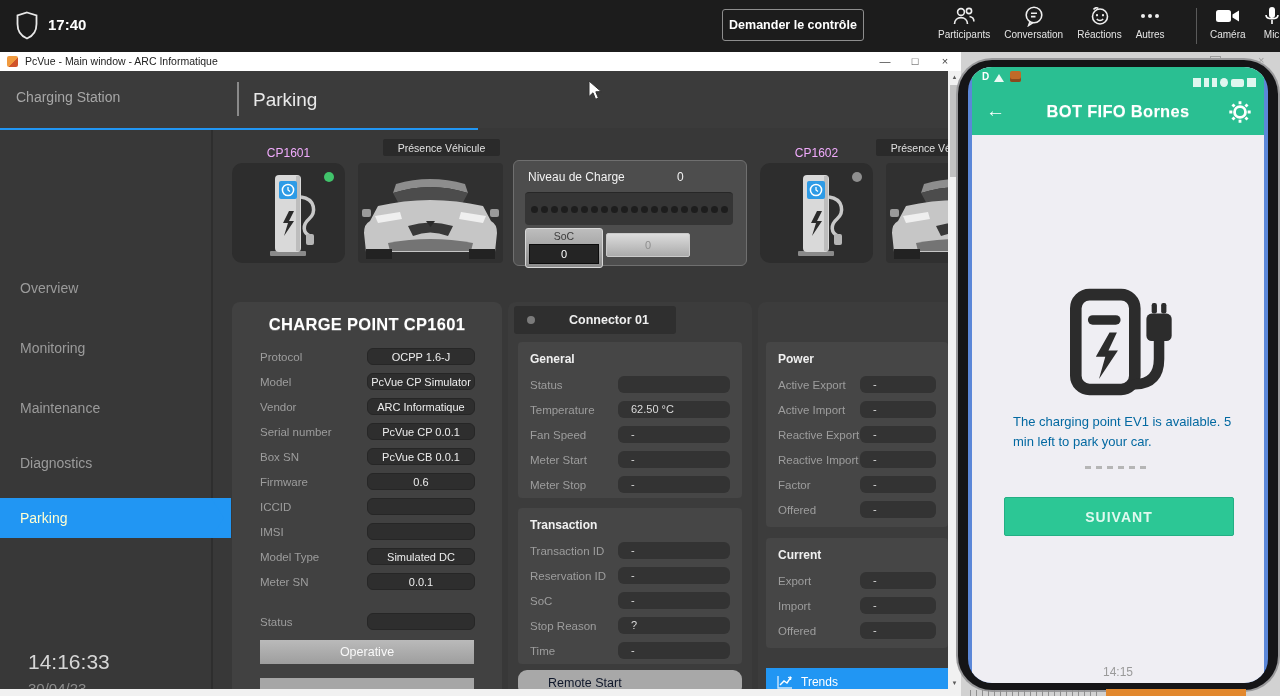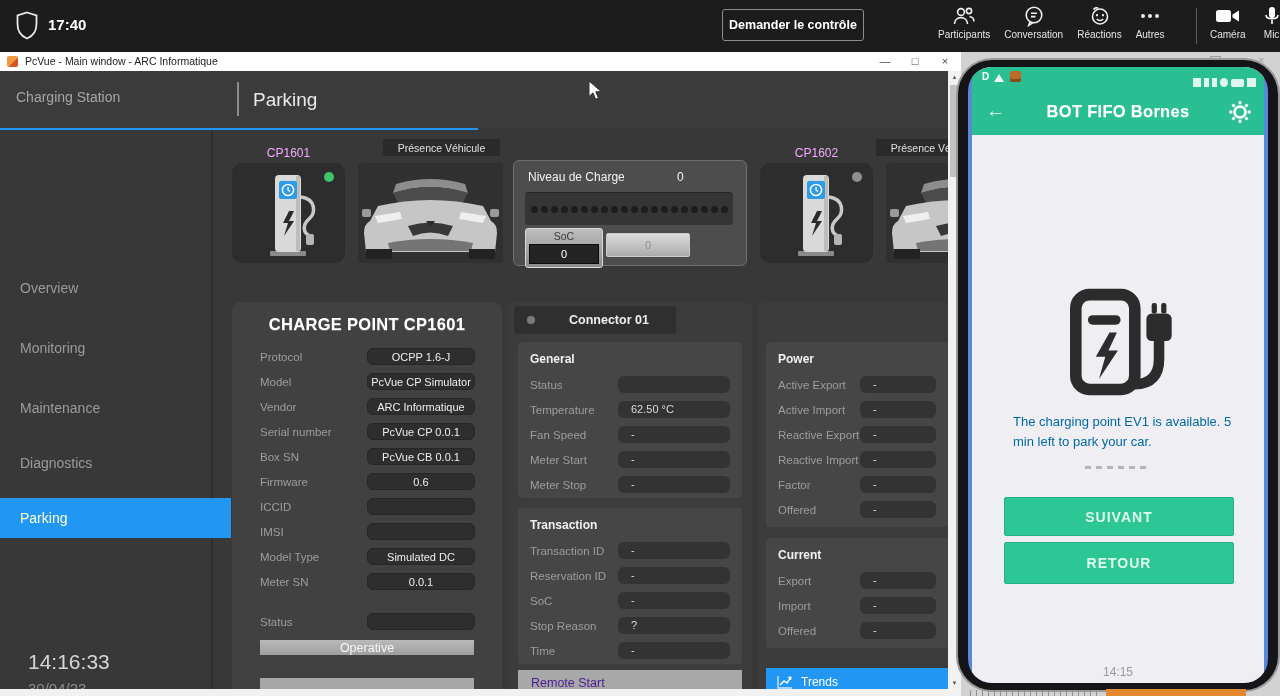--- a/index.html
+++ b/index.html
@@ -369,21 +369,21 @@
             <span class="flab">Meter SN</span>
             <span class="fval">0.0.1</span>
           </div>
         </div>
       <div class="rows" style="top:311px;" id="cp-status-row">
         <div class="frow">
           <span class="flab" style="width:107px;">Status</span>
           <span class="fval" style="flex:1;text-align:center;"></span>
         </div>
       </div>
-      <div class="graybtn" style="left:28px;top:338px;width:214px;height:15px;">Operative</div>
+      <div class="graybtn" style="left:28px;top:338px;width:214px;height:24px;">Operative</div>
       <div class="graybtn" style="left:28px;top:376px;width:214px;height:18px;background:#a6a6a6;"></div>
     </div>
 
     <div class="panel" style="left:508px;width:244px;background:#3c3c3c;">
       <div id="tab-conn">
         <span class="tab-dot"></span>
         <span>Connector 01</span>
       </div>
       <div class="sect conn-sect" style="left:10px;top:40px;width:224px;height:156px;">
         <div class="sect-title">General</div>
@@ -438,22 +438,22 @@
               <span class="flab">Stop Reason</span>
               <span class="fval">?</span>
             </div>
 
             <div class="frow">
               <span class="flab">Time</span>
               <span class="fval">-</span>
             </div>
           </div>
       </div>
-      <div class="graybtn" style="left:10px;top:368px;width:224px;height:26px;background:#a8a8a8;color:#4c1d95;
-           justify-content:flex-start;padding-left:13px;box-sizing:border-box;">Remote Start</div>
+      <div class="graybtn" style="left:10px;top:368px;width:224px;height:26px;background:#a8a8a8;color:#0f172a;
+           justify-content:flex-start;padding-left:30px;box-sizing:border-box;border-radius:9px;">Remote Start</div>
     </div>
 
     <div class="panel" style="left:758px;width:196px;background:#3c3c3c;">
       <div class="sect pow-sect" style="left:8px;top:40px;width:182px;height:185px;">
         <div class="sect-title">Power</div>
         <div>
 
             <div class="frow">
               <span class="flab">Active Export</span>
               <span class="fval">-</span>
@@ -561,21 +561,20 @@
           <path d="M70,97 c16,0 23,-9 23,-24 V55" stroke="#2c2c2c" stroke-width="10" fill="none" stroke-linecap="round"></path>
           <rect x="81" y="30" width="24" height="26" rx="5" fill="#2c2c2c"></rect>
           <rect x="86" y="20" width="5" height="10" rx="2" fill="#2c2c2c"></rect>
           <rect x="95" y="20" width="5" height="10" rx="2" fill="#2c2c2c"></rect>
         </svg>
 
         <div id="p-msg">The charging point EV1 is available. 5 min left to park your car.</div>
         <div class="p-dash"></div>
 
         <div class="p-btn" style="top:430px;height:37px;">SUIVANT</div>
-        <div class="p-btn" style="top:475px;height:40px;">RETOUR</div>
 
         <div id="p-clock">14:15</div>
       </div>
     </div>
   </div>
 
   <div id="ticks"></div>
   <div id="orange"></div>
 
   <svg id="cursor" width="15" height="21" viewBox="0 0 15 21">

